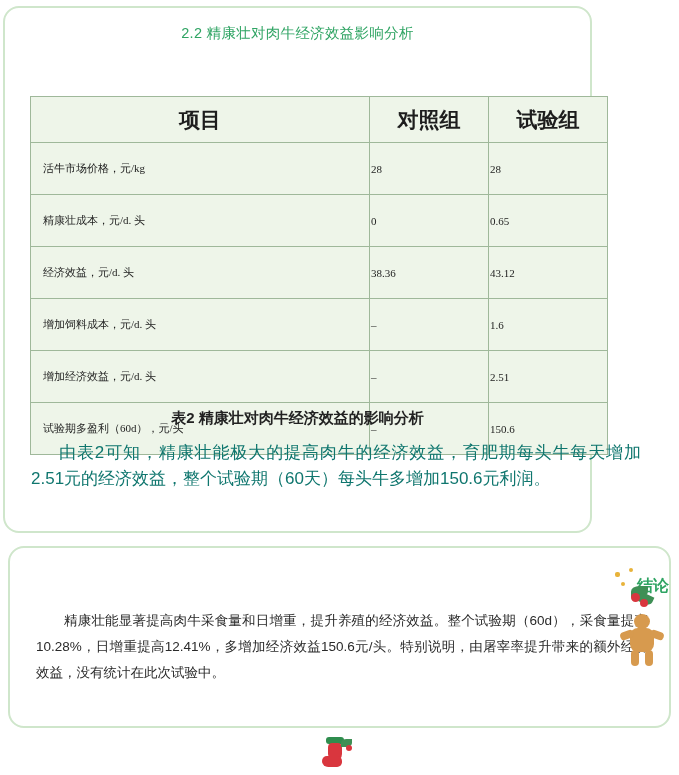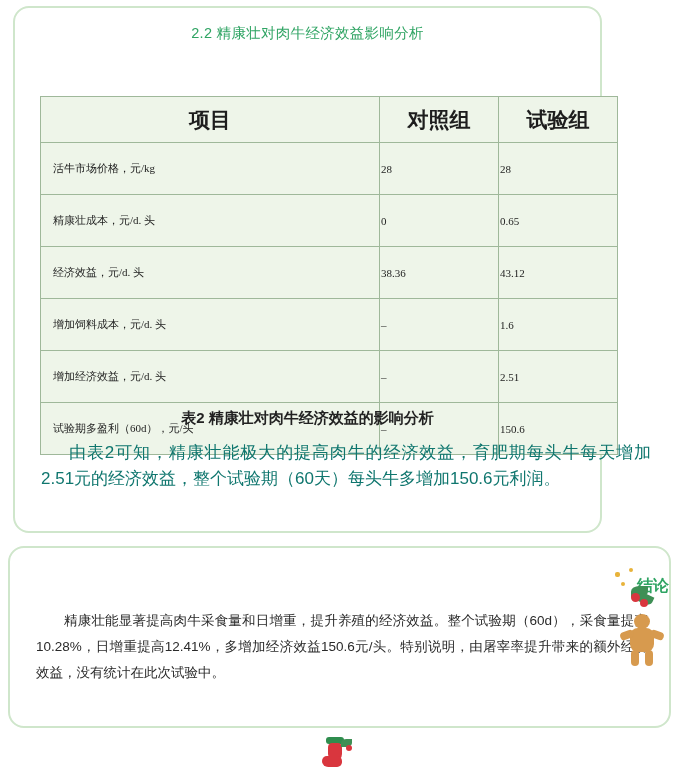--- a/index.html
+++ b/index.html
@@ -18,21 +18,21 @@
 
   
   .card {
     position: absolute;
     background: #ffffff;
     border: 2px solid #cfe6cb;
     border-radius: 16px;
     box-sizing: border-box;
   }
   #section-one-card {
-    left: 13px;
+    left: 3px;
     top: 6px;
     width: 589px;
     height: 527px;
     padding-left: 16px;
   }
   #section-two-card {
     left: 8px;
     top: 546px;
     width: 663px;
     height: 182px;

